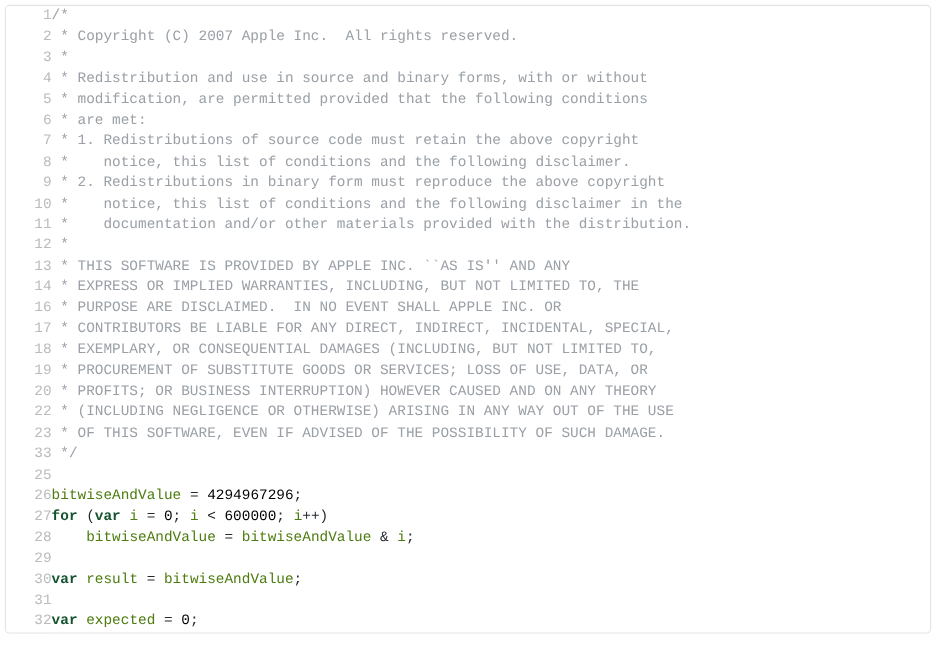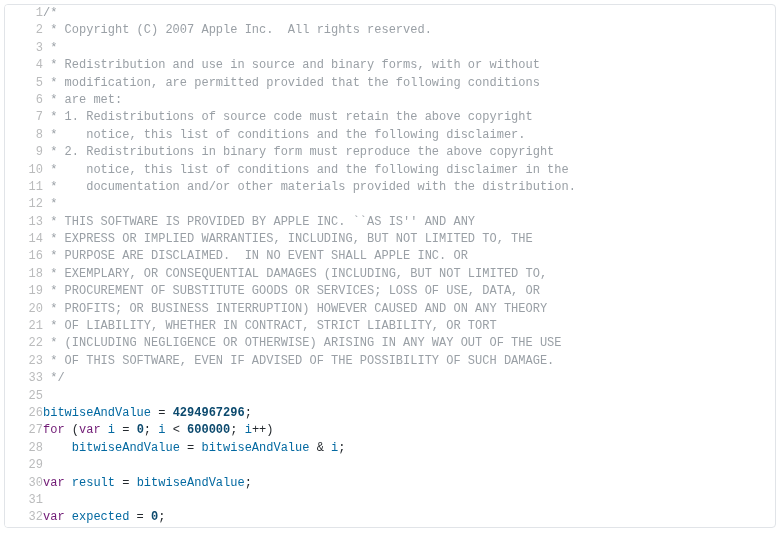--- a/index.html
+++ b/index.html
@@ -35,23 +35,23 @@
     padding: 0 10px 0 6px;
     font-variant-numeric: tabular-nums;
     background: #fff;
   }
   td.codecell {
     padding: 0 10px 0 4px;
     white-space: pre;
     font-family: inherit;
   }
   .c   { color: #9aa0a6; }          
-  .kw  { color: #701a75; font-weight: normal; }  
-  .id  { color: #0369a1; }
-  .num { color: #0c4a6e; font-weight: bold; }          
+  .kw  { color: #14532d; font-weight: bold; }  
+  .id  { color: #4d7c0f; }
+  .num { color: #000000; }          
   .op  { color: #24292e; }          
 </style>
 </head>
 <body>
 
 <div class="code-container">
   <table class="code">
     <tbody id="code-body">
         <tr>
           <td class="lineno">1</td>
@@ -107,34 +107,34 @@
         </tr>
         <tr>
           <td class="lineno">14</td>
           <td class="codecell"><span class="c"> * EXPRESS OR IMPLIED WARRANTIES, INCLUDING, BUT NOT LIMITED TO, THE</span></td>
         </tr>
         <tr>
           <td class="lineno">16</td>
           <td class="codecell"><span class="c"> * PURPOSE ARE DISCLAIMED.  IN NO EVENT SHALL APPLE INC. OR</span></td>
         </tr>
         <tr>
+          <td class="lineno">17</td>
+          <td class="codecell"><span class="c"> * CONTRIBUTORS BE LIABLE FOR ANY DIRECT, INDIRECT, INCIDENTAL, SPECIAL,</span></td>
+        </tr>
+        <tr>
           <td class="lineno">18</td>
           <td class="codecell"><span class="c"> * EXEMPLARY, OR CONSEQUENTIAL DAMAGES (INCLUDING, BUT NOT LIMITED TO,</span></td>
         </tr>
         <tr>
           <td class="lineno">19</td>
           <td class="codecell"><span class="c"> * PROCUREMENT OF SUBSTITUTE GOODS OR SERVICES; LOSS OF USE, DATA, OR</span></td>
         </tr>
         <tr>
           <td class="lineno">20</td>
           <td class="codecell"><span class="c"> * PROFITS; OR BUSINESS INTERRUPTION) HOWEVER CAUSED AND ON ANY THEORY</span></td>
-        </tr>
-        <tr>
-          <td class="lineno">21</td>
-          <td class="codecell"><span class="c"> * OF LIABILITY, WHETHER IN CONTRACT, STRICT LIABILITY, OR TORT</span></td>
         </tr>
         <tr>
           <td class="lineno">22</td>
           <td class="codecell"><span class="c"> * (INCLUDING NEGLIGENCE OR OTHERWISE) ARISING IN ANY WAY OUT OF THE USE</span></td>
         </tr>
         <tr>
           <td class="lineno">23</td>
           <td class="codecell"><span class="c"> * OF THIS SOFTWARE, EVEN IF ADVISED OF THE POSSIBILITY OF SUCH DAMAGE.</span></td>
         </tr>
         <tr>

